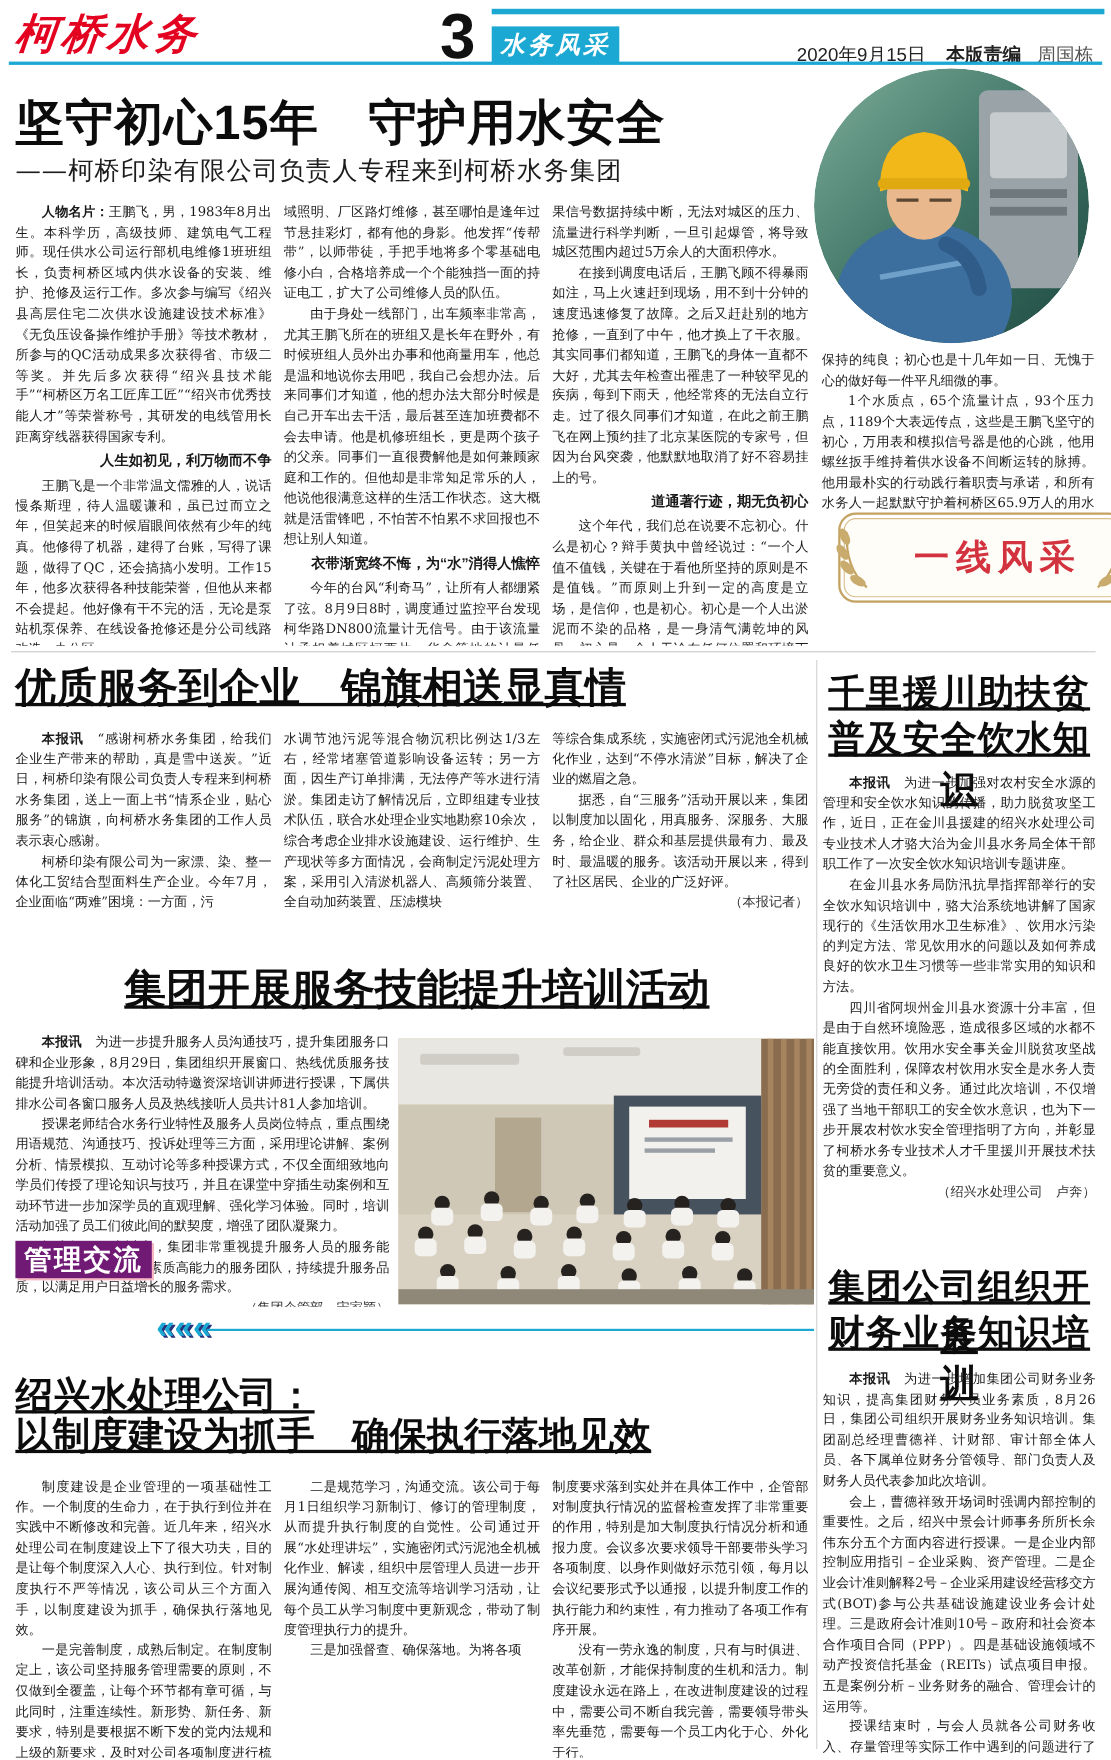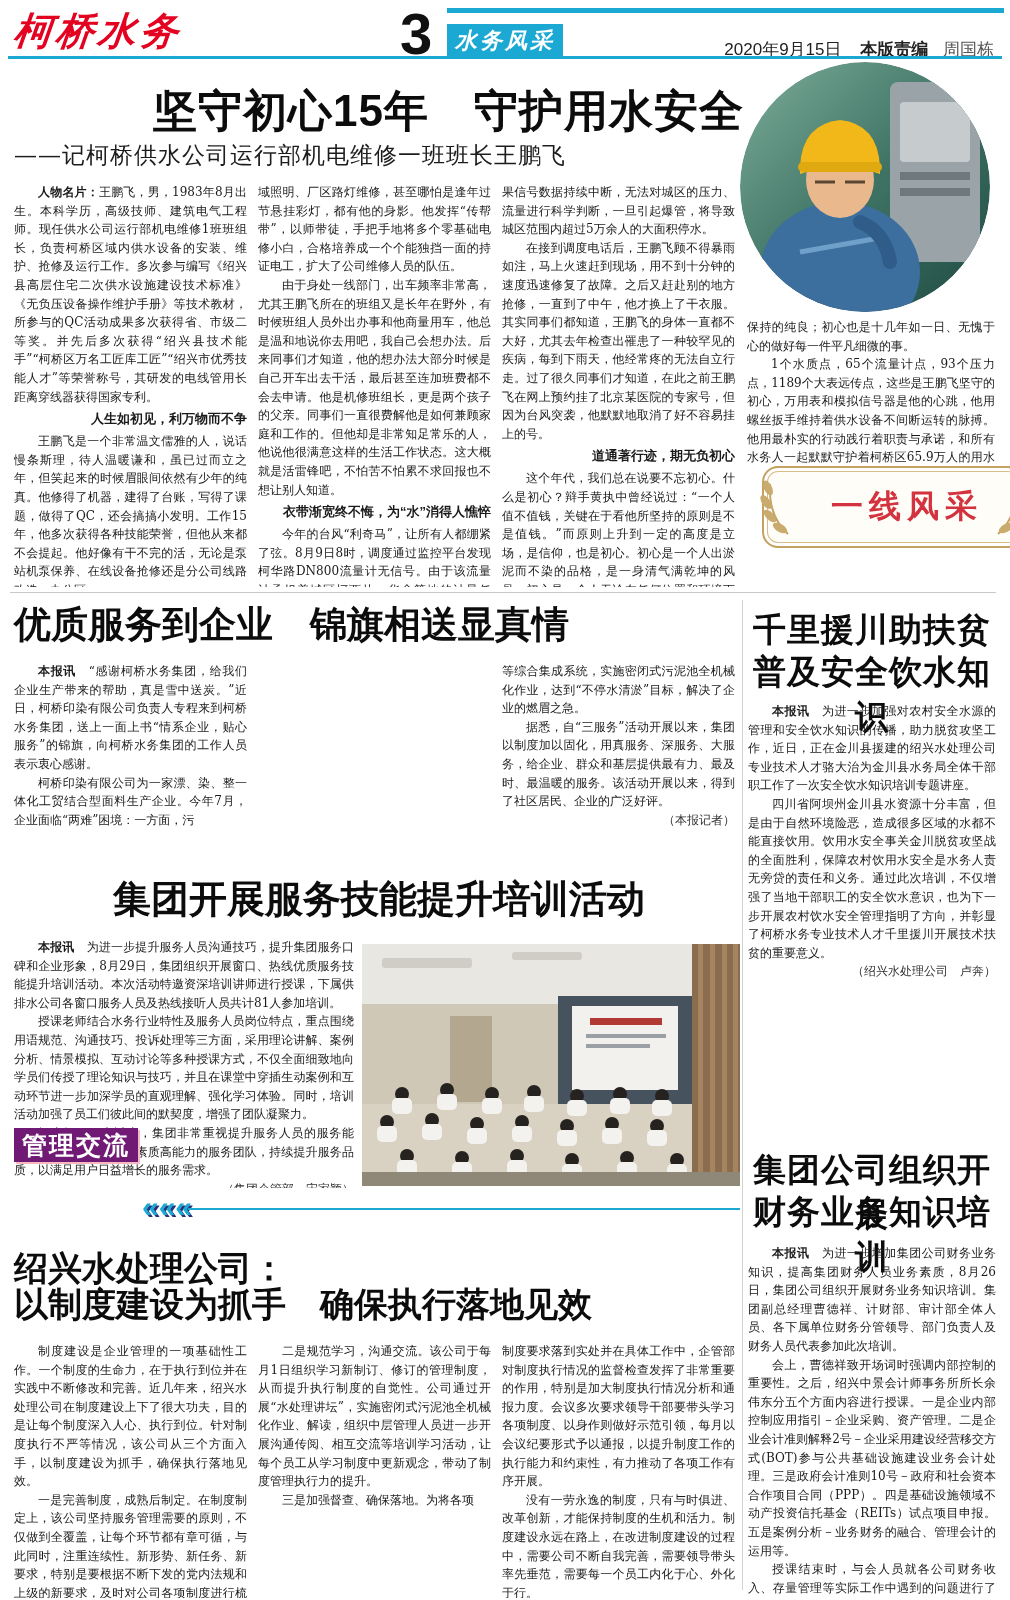--- a/index.html
+++ b/index.html
@@ -17,23 +17,23 @@
                color:#fff;font-family:"Liberation Sans",sans-serif;font-weight:bold;
                font-style:italic;font-size:22px;display:flex;align-items:center;
                justify-content:center;letter-spacing:3px;}
   .dateline{right:16px;left:auto;top:38px;font-size:17px;color:#222;
             font-family:"Liberation Sans",sans-serif;}
   .dateline b{margin-left:14px;}
   .dateline .ed-name{margin-left:10px;color:#555;}
   .header-rule{left:8px;top:56px;width:994px;height:3px;background:#1ba9d4;}
   
   .h-main{left:14px;top:82px;width:730px;font-family:"Liberation Sans",sans-serif;
-          font-weight:900;font-size:44px;letter-spacing:1px;color:#0c0c0c;text-align:right;}
+          font-weight:900;font-size:44px;letter-spacing:1px;color:#0c0c0c;}
   .h-sub{left:14px;top:140px;width:730px;font-size:23px;color:#1c1c1c;letter-spacing:1px;}
-  .h2{font-family:"Liberation Sans",sans-serif;font-weight:900;color:#0c0c0c;}
+  .h2{font-family:"Liberation Sans",sans-serif;font-weight:900;color:#0c0c0c;text-decoration:underline;}
   
   .col{width:233px;font-size:12px;line-height:1.55;text-align:justify;overflow:hidden;}
   .col p{margin:0;text-indent:2em;}
   .col p.noindent{text-indent:0;}
   .subhead{font-family:"Liberation Sans",sans-serif;font-weight:bold;text-align:right;
            text-indent:0 !important;font-size:13px;margin:3px 0 !important;}
   .sig{text-align:right;text-indent:0 !important;color:#333;}
   .lead-label{font-family:"Liberation Sans",sans-serif;font-weight:bold;}
   
   .portrait{left:740px;top:62px;width:250px;height:250px;border-radius:50%;overflow:hidden;}
@@ -73,21 +73,21 @@
   <div class="abs cyanbar-top"></div>
   <div class="abs section-box">水务风采</div>
   <div class="abs dateline">
     <span>2020年9月15日</span>
     <b>本版责编</b>
     <span class="ed-name">周国栋</span>
   </div>
   <div class="abs header-rule"></div>
 
   <div class="abs h-main">坚守初心15年　守护用水安全</div>
-  <div class="abs h-sub">——记柯桥供水公司运行部机电维修一班班长王鹏飞</div>
+  <div class="abs h-sub">——柯桥印染有限公司负责人专程来到柯桥水务集团</div>
 
   <div class="abs portrait">
     <svg width="250" height="250" viewBox="0 0 250 250">
       <defs>
         <clipPath id="cp">
             <circle cx="125" cy="125" r="125"></circle>
           </clipPath>
         <linearGradient id="bgg" x1="0" y1="0" x2="1" y2="1">
           <stop offset="0" stop-color="#7fae9b"></stop>
             <stop offset=".5" stop-color="#3f7465"></stop>
@@ -154,30 +154,34 @@
   </div>
 
   <div class="abs rule-h" style="left:10px;top:592px;width:986px;"></div>
   <div class="abs rule-v" style="left:742px;top:600px;height:990px;"></div>
 
   <div class="abs h2" style="left:14px;top:600px;font-size:37px;width:730px;">优质服务到企业　锦旗相送显真情</div>
   <div class="abs col" style="left:14px;top:662px;height:196px;">
     <p><b class="lead-label">本报讯</b>　<span>“感谢柯桥水务集团，给我们企业生产带来的帮助，真是雪中送炭。”近日，柯桥印染有限公司负责人专程来到柯桥水务集团，送上一面上书“情系企业，贴心服务”的锦旗，向柯桥水务集团的工作人员表示衷心感谢。</span></p>
     <p>柯桥印染有限公司为一家漂、染、整一体化工贸结合型面料生产企业。今年7月，企业面临“两难”困境：一方面，污</p>
   </div>
+  <div class="abs col" style="left:258px;top:662px;height:196px;">
+    <p class="noindent">水调节池污泥等混合物沉积比例达1/3左右，经常堵塞管道影响设备运转；另一方面，因生产订单排满，无法停产等水进行清淤。集团走访了解情况后，立即组建专业技术队伍，联合水处理企业实地勘察10余次，综合考虑企业排水设施建设、运行维护、生产现状等多方面情况，会商制定污泥处理方案，采用引入清淤机器人、高频筛分装置、全自动加药装置、压滤模块</p>
+  </div>
   <div class="abs col" style="left:502px;top:662px;height:196px;">
     <p class="noindent">等综合集成系统，实施密闭式污泥池全机械化作业，达到“不停水清淤”目标，解决了企业的燃眉之急。</p>
     <p>据悉，自“三服务”活动开展以来，集团以制度加以固化，用真服务、深服务、大服务，给企业、群众和基层提供最有力、最及时、最温暖的服务。该活动开展以来，得到了社区居民、企业的广泛好评。</p>
     <p class="sig">（本报记者）</p>
   </div>
 
   <div class="abs h2 side-title" style="left:748px;top:608px;">千里援川助扶贫</div>
   <div class="abs h2 side-title" style="left:748px;top:650px;">普及安全饮水知识</div>
   <div class="abs side-col" style="left:748px;top:702px;height:400px;">
     <p><b class="lead-label">本报讯</b>　<span>为进一步加强对农村安全水源的管理和安全饮水知识的传播，助力脱贫攻坚工作，近日，正在金川县援建的绍兴水处理公司专业技术人才骆大治为金川县水务局全体干部职工作了一次安全饮水知识培训专题讲座。</span></p>
+    <p>在金川县水务局防汛抗旱指挥部举行的安全饮水知识培训中，骆大治系统地讲解了国家现行的《生活饮用水卫生标准》、饮用水污染的判定方法、常见饮用水的问题以及如何养成良好的饮水卫生习惯等一些非常实用的知识和方法。</p>
     <p>四川省阿坝州金川县水资源十分丰富，但是由于自然环境险恶，造成很多区域的水都不能直接饮用。饮用水安全事关金川脱贫攻坚战的全面胜利，保障农村饮用水安全是水务人责无旁贷的责任和义务。通过此次培训，不仅增强了当地干部职工的安全饮水意识，也为下一步开展农村饮水安全管理指明了方向，并彰显了柯桥水务专业技术人才千里援川开展技术扶贫的重要意义。</p>
     <p class="sig">（绍兴水处理公司　卢奔）</p>
   </div>
 
   <div class="abs h2" style="left:14px;top:874px;font-size:38px;width:730px;text-align:center;">集团开展服务技能提升培训活动</div>
   <div class="abs col" style="left:14px;top:938px;width:340px;height:250px;">
     <p><b class="lead-label">本报讯</b>　<span>为进一步提升服务人员沟通技巧，提升集团服务口碑和企业形象，8月29日，集团组织开展窗口、热线优质服务技能提升培训活动。本次活动特邀资深培训讲师进行授课，下属供排水公司各窗口服务人员及热线接听人员共计81人参加培训。</span></p>
     <p>授课老师结合水务行业特性及服务人员岗位特点，重点围绕用语规范、沟通技巧、投诉处理等三方面，采用理论讲解、案例分析、情景模拟、互动讨论等多种授课方式，不仅全面细致地向学员们传授了理论知识与技巧，并且在课堂中穿插生动案例和互动环节进一步加深学员的直观理解、强化学习体验。同时，培训活动加强了员工们彼此间的默契度，增强了团队凝聚力。</p>
     <p>据介绍，一直以来，集团非常重视提升服务人员的服务能力，致力于打造一支高素质高能力的服务团队，持续提升服务品质，以满足用户日益增长的服务需求。</p>
     <p class="sig">（集团企管部　宋家颖）</p>

